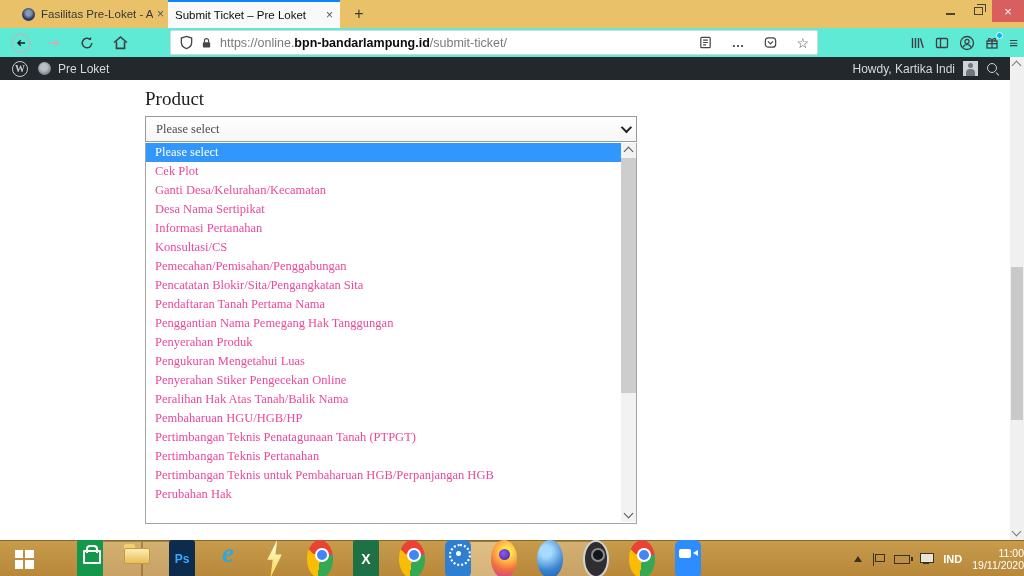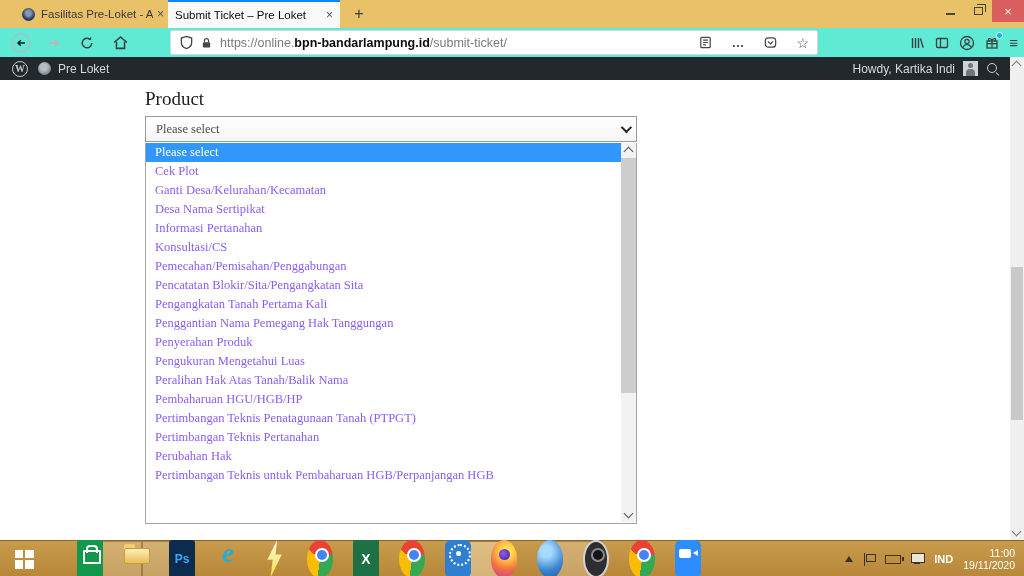--- a/index.html
+++ b/index.html
@@ -51,21 +51,21 @@
   .mag:before { content:""; position:absolute; left:1px; top:1px; width:8px; height:8px; border:1.6px solid #ccd1d6; border-radius:50%; }
   .mag:after { content:""; position:absolute; left:10px; top:10px; width:4px; height:0; border-bottom:1.8px solid #ccd1d6; transform:rotate(45deg); transform-origin:left center; }
 
   
   .content { position:absolute; left:0; top:80px; width:1010px; height:460px; background:#fff; }
   .page-heading { position:absolute; left:145px; top:88px; font-family:"Liberation Serif", serif; font-weight:normal; font-size:19px; color:#1c1c1c; }
   .select-box { position:absolute; left:145px; top:116px; width:492px; height:26px; border:1px solid #999; background:linear-gradient(#ffffff,#f6f6f6); display:flex; align-items:center; }
   .select-value { font-family:"Liberation Serif", serif; font-size:12.5px; color:#4c4c4c; padding-left:10px; }
   .select-arrow { margin-left:auto; margin-right:7px; width:8px; height:8px; border-right:2px solid #222; border-bottom:2px solid #222; transform:rotate(45deg) translateY(-2px); }
   .dropdown { position:absolute; left:145px; top:143px; width:492px; height:381px; background:#fff; border:1px solid #a5a5a5; border-top:none; }
-  .dd-option { height:19px; line-height:19px; padding-left:9px; font-family:"Liberation Serif", serif; font-size:12.5px; color:#8b5cf6; white-space:nowrap; }
+  .dd-option { height:19px; line-height:19px; padding-left:9px; font-family:"Liberation Serif", serif; font-size:12.5px; color:#ec4899; white-space:nowrap; }
   .dd-option.selected { background:#3297fd; color:#fff; }
   .dd-scrollbar { position:absolute; right:0; top:0; width:15px; height:379px; background:#f2f2f2; }
   .dd-thumb { position:absolute; left:0; top:15px; width:15px; height:235px; background:#cdcdcd; }
   .sb-arrow { position:absolute; left:3.5px; width:7px; height:7px; border-right:1.6px solid #555; border-bottom:1.6px solid #555; }
   .sb-up { top:5px; transform:rotate(-135deg); }
   .sb-down { bottom:5px; transform:rotate(45deg); }
 
   
   .page-scrollbar { position:absolute; right:0; top:57px; width:14px; height:483px; background:#f0f0f0; }
   .page-scrollbar .sb-arrow { left:3px; border-color:#7a7a7a; }
@@ -102,21 +102,21 @@
   .app-rays .glyph:after { content:""; position:absolute; left:4px; top:4px; width:18px; height:18px; border:2px dotted #fff; border-radius:50%; }
   .app-firefox .glyph { border-radius:50%; background:radial-gradient(circle at 62% 30%, #ffe14d 0 14%, #ffb347 34%, #f2703c 58%, #d64f7c 82%, #a93b92 100%); }
   .app-firefox .glyph:after { content:""; position:absolute; left:8px; top:9px; width:11px; height:11px; border-radius:50%; background:radial-gradient(circle at 40% 40%, #8a5cf5, #4a1d96); }
   .app-globe .glyph { border-radius:50%; background:radial-gradient(circle at 35% 30%, #a6dbff 0 18%, #3c84d0 60%, #1f5a9e); }
   .app-camera .glyph { border-radius:50%; background:#2e2e30; border:2px solid #d2d2d2; }
   .app-camera .glyph:after { content:""; position:absolute; left:6px; top:6px; width:10px; height:10px; border-radius:50%; border:2px solid #8b8b8f; background:#151517; }
   .app-zoomapp .glyph { background:#2d8cff; border-radius:6px; }
   .app-zoomapp .glyph:before { content:""; position:absolute; left:4px; top:9px; width:12px; height:9px; background:#fff; border-radius:2px; }
   .app-zoomapp .glyph:after { content:""; position:absolute; right:3px; top:10px; border-top:3.5px solid transparent; border-bottom:3.5px solid transparent; border-right:5px solid #fff; }
 
-  .tray { position:absolute; right:0; top:0; height:36px; display:flex; align-items:center; gap:10px; padding-right:9px; }
+  .tray { position:absolute; right:0; top:0; height:36px; display:flex; align-items:center; gap:10px; }
   .tray-arrow { width:0; height:0; border-left:4.5px solid transparent; border-right:4.5px solid transparent; border-bottom:6px solid #3b3221; }
   .tray-flag { position:relative; width:12px; height:13px; }
   .tray-flag:before { content:""; position:absolute; left:1px; top:0; width:0; height:13px; border-left:1.8px solid #3b3221; }
   .tray-flag:after { content:""; position:absolute; left:3px; top:1px; width:8px; height:6px; border:1.6px solid #3b3221; }
   .tray-battery { position:relative; width:16px; height:9px; border:1.6px solid #3b3221; }
   .tray-battery:after { content:""; position:absolute; right:-4px; top:1px; width:2.5px; height:4px; background:#3b3221; }
   .tray-network { position:relative; width:13px; height:12px; }
   .tray-network:before { content:""; position:absolute; left:0; top:0; width:12px; height:8px; border:1.6px solid #3b3221; background:#e9e4d7; }
   .tray-network:after { content:""; position:absolute; left:3px; top:9px; width:6px; height:2px; background:#3b3221; }
   .tray-lang { font-size:11px; font-weight:bold; color:#fff; }
@@ -265,30 +265,31 @@
   <div class="dropdown">
     <div>
         <div class="dd-option selected">Please select</div>
         <div class="dd-option">Cek Plot</div>
         <div class="dd-option">Ganti Desa/Kelurahan/Kecamatan</div>
         <div class="dd-option">Desa Nama Sertipikat</div>
         <div class="dd-option">Informasi Pertanahan</div>
         <div class="dd-option">Konsultasi/CS</div>
         <div class="dd-option">Pemecahan/Pemisahan/Penggabungan</div>
         <div class="dd-option">Pencatatan Blokir/Sita/Pengangkatan Sita</div>
-        <div class="dd-option">Pengangkatan Tanah Pertama Kali</div>
+        <div class="dd-option">Pendaftaran Tanah Pertama Nama</div>
         <div class="dd-option">Penggantian Nama Pemegang Hak Tanggungan</div>
         <div class="dd-option">Penyerahan Produk</div>
         <div class="dd-option">Pengukuran Mengetahui Luas</div>
+        <div class="dd-option">Penyerahan Stiker Pengecekan Online</div>
         <div class="dd-option">Peralihan Hak Atas Tanah/Balik Nama</div>
         <div class="dd-option">Pembaharuan HGU/HGB/HP</div>
         <div class="dd-option">Pertimbangan Teknis Penatagunaan Tanah (PTPGT)</div>
         <div class="dd-option">Pertimbangan Teknis Pertanahan</div>
+        <div class="dd-option">Pertimbangan Teknis untuk Pembaharuan HGB/Perpanjangan HGB</div>
         <div class="dd-option">Perubahan Hak</div>
-        <div class="dd-option">Pertimbangan Teknis untuk Pembaharuan HGB/Perpanjangan HGB</div>
       </div>
     <div class="dd-scrollbar">
       <span class="sb-arrow sb-up"></span>
       <div class="dd-thumb"></div>
       <span class="sb-arrow sb-down"></span>
     </div>
   </div>
 
   <div class="page-scrollbar">
     <span class="sb-arrow sb-up"></span>

